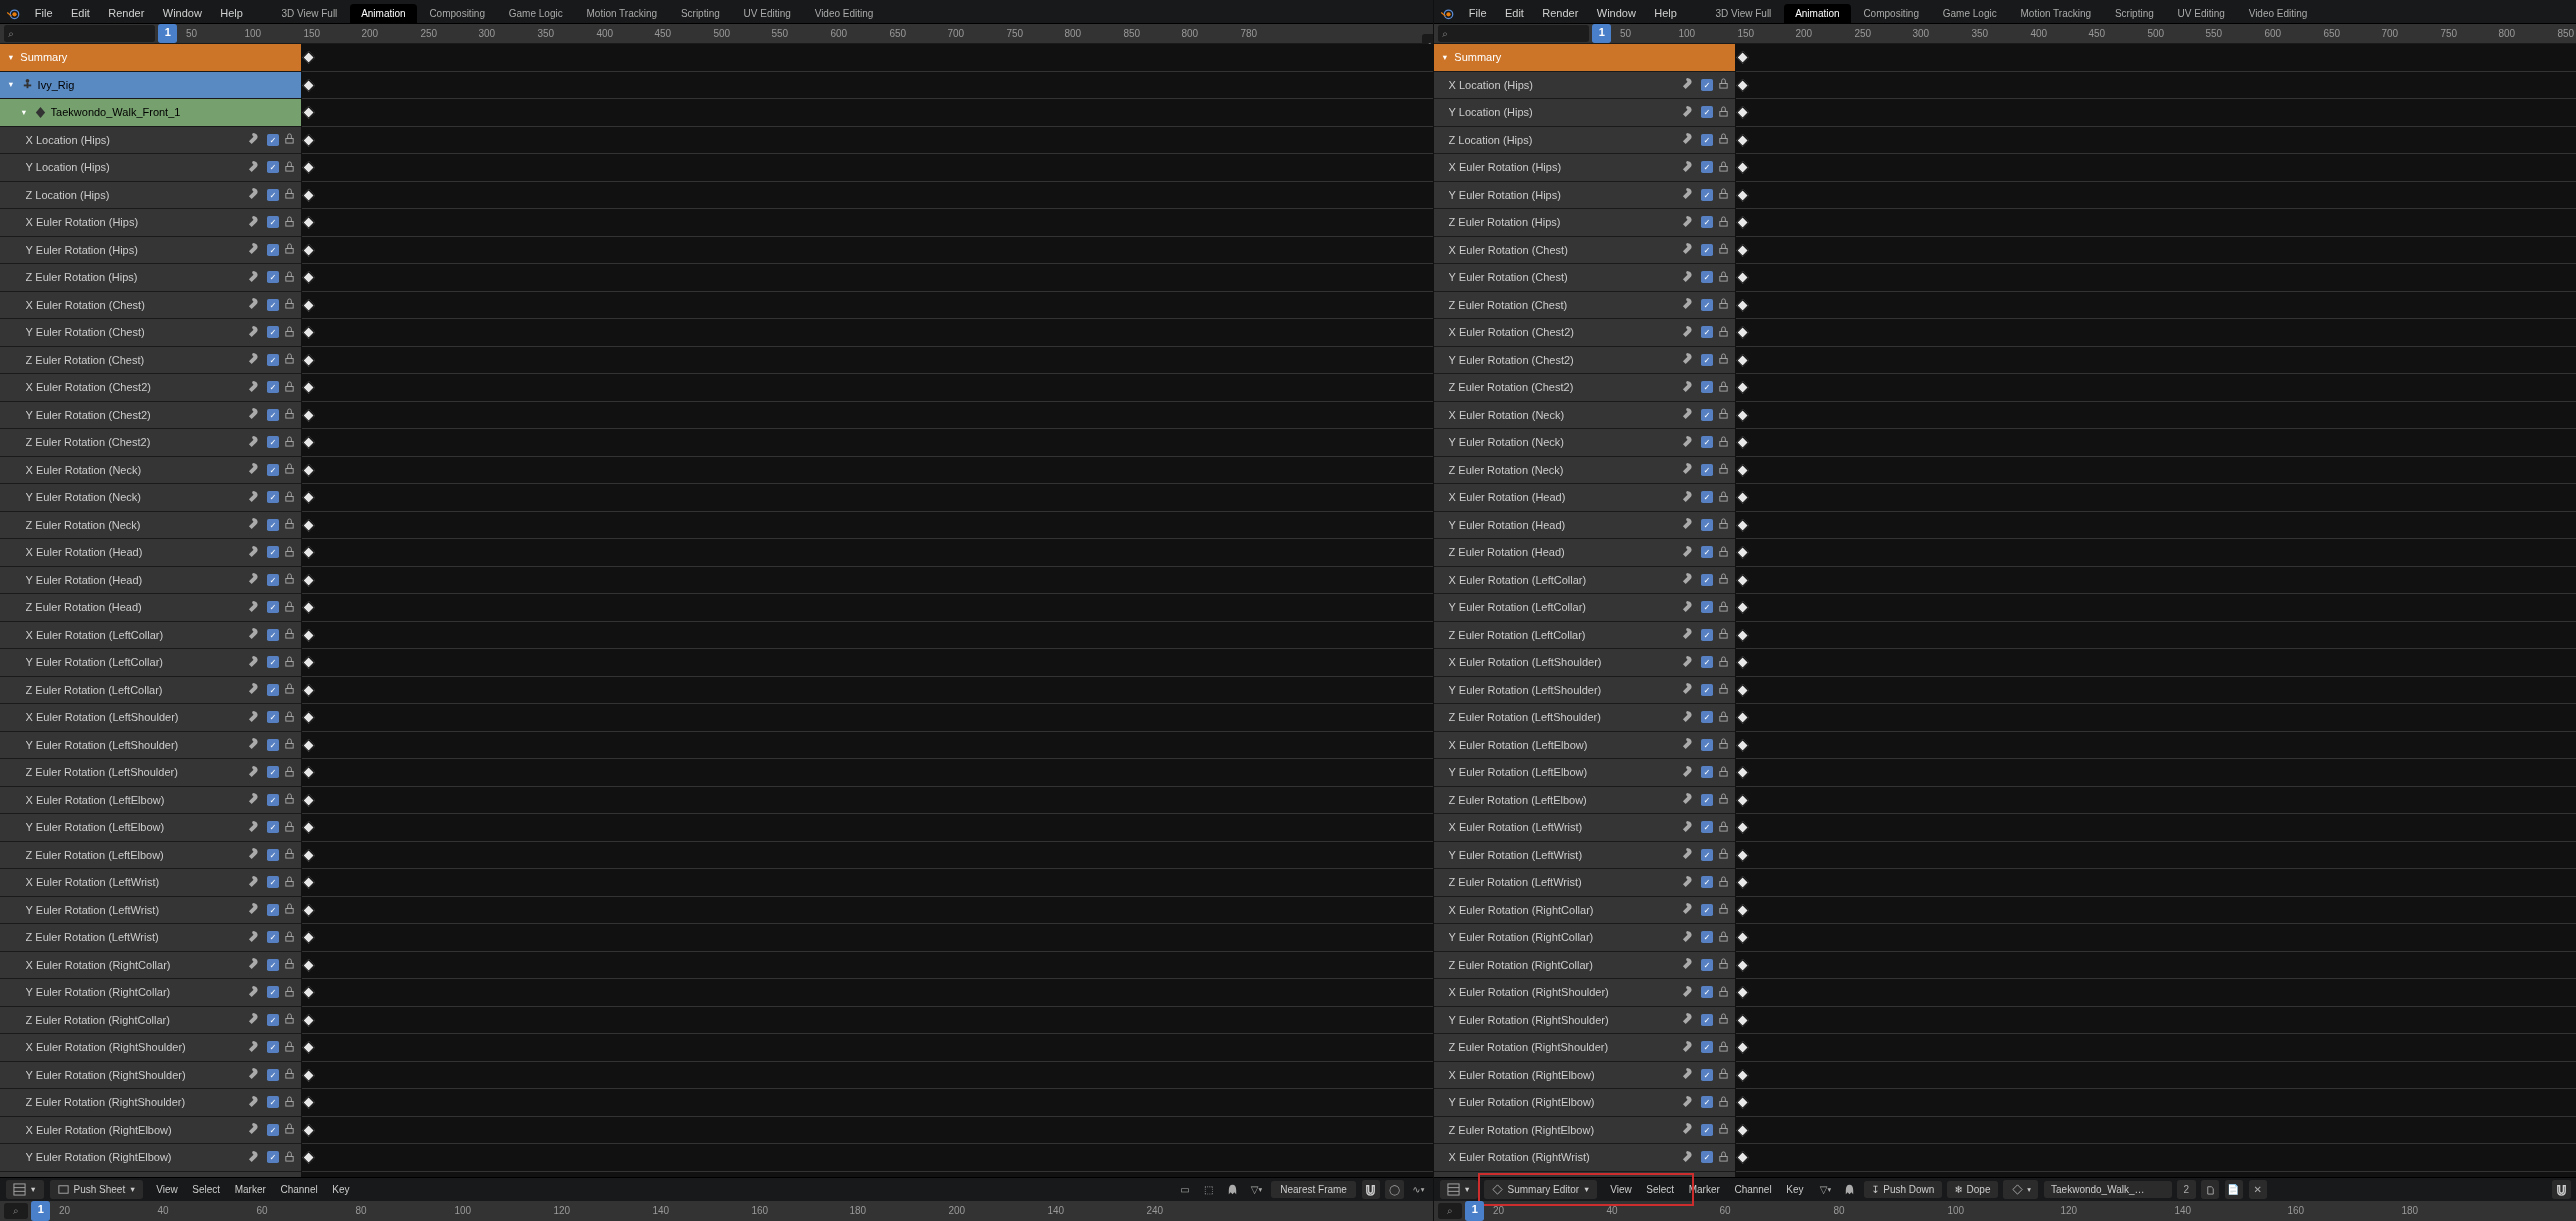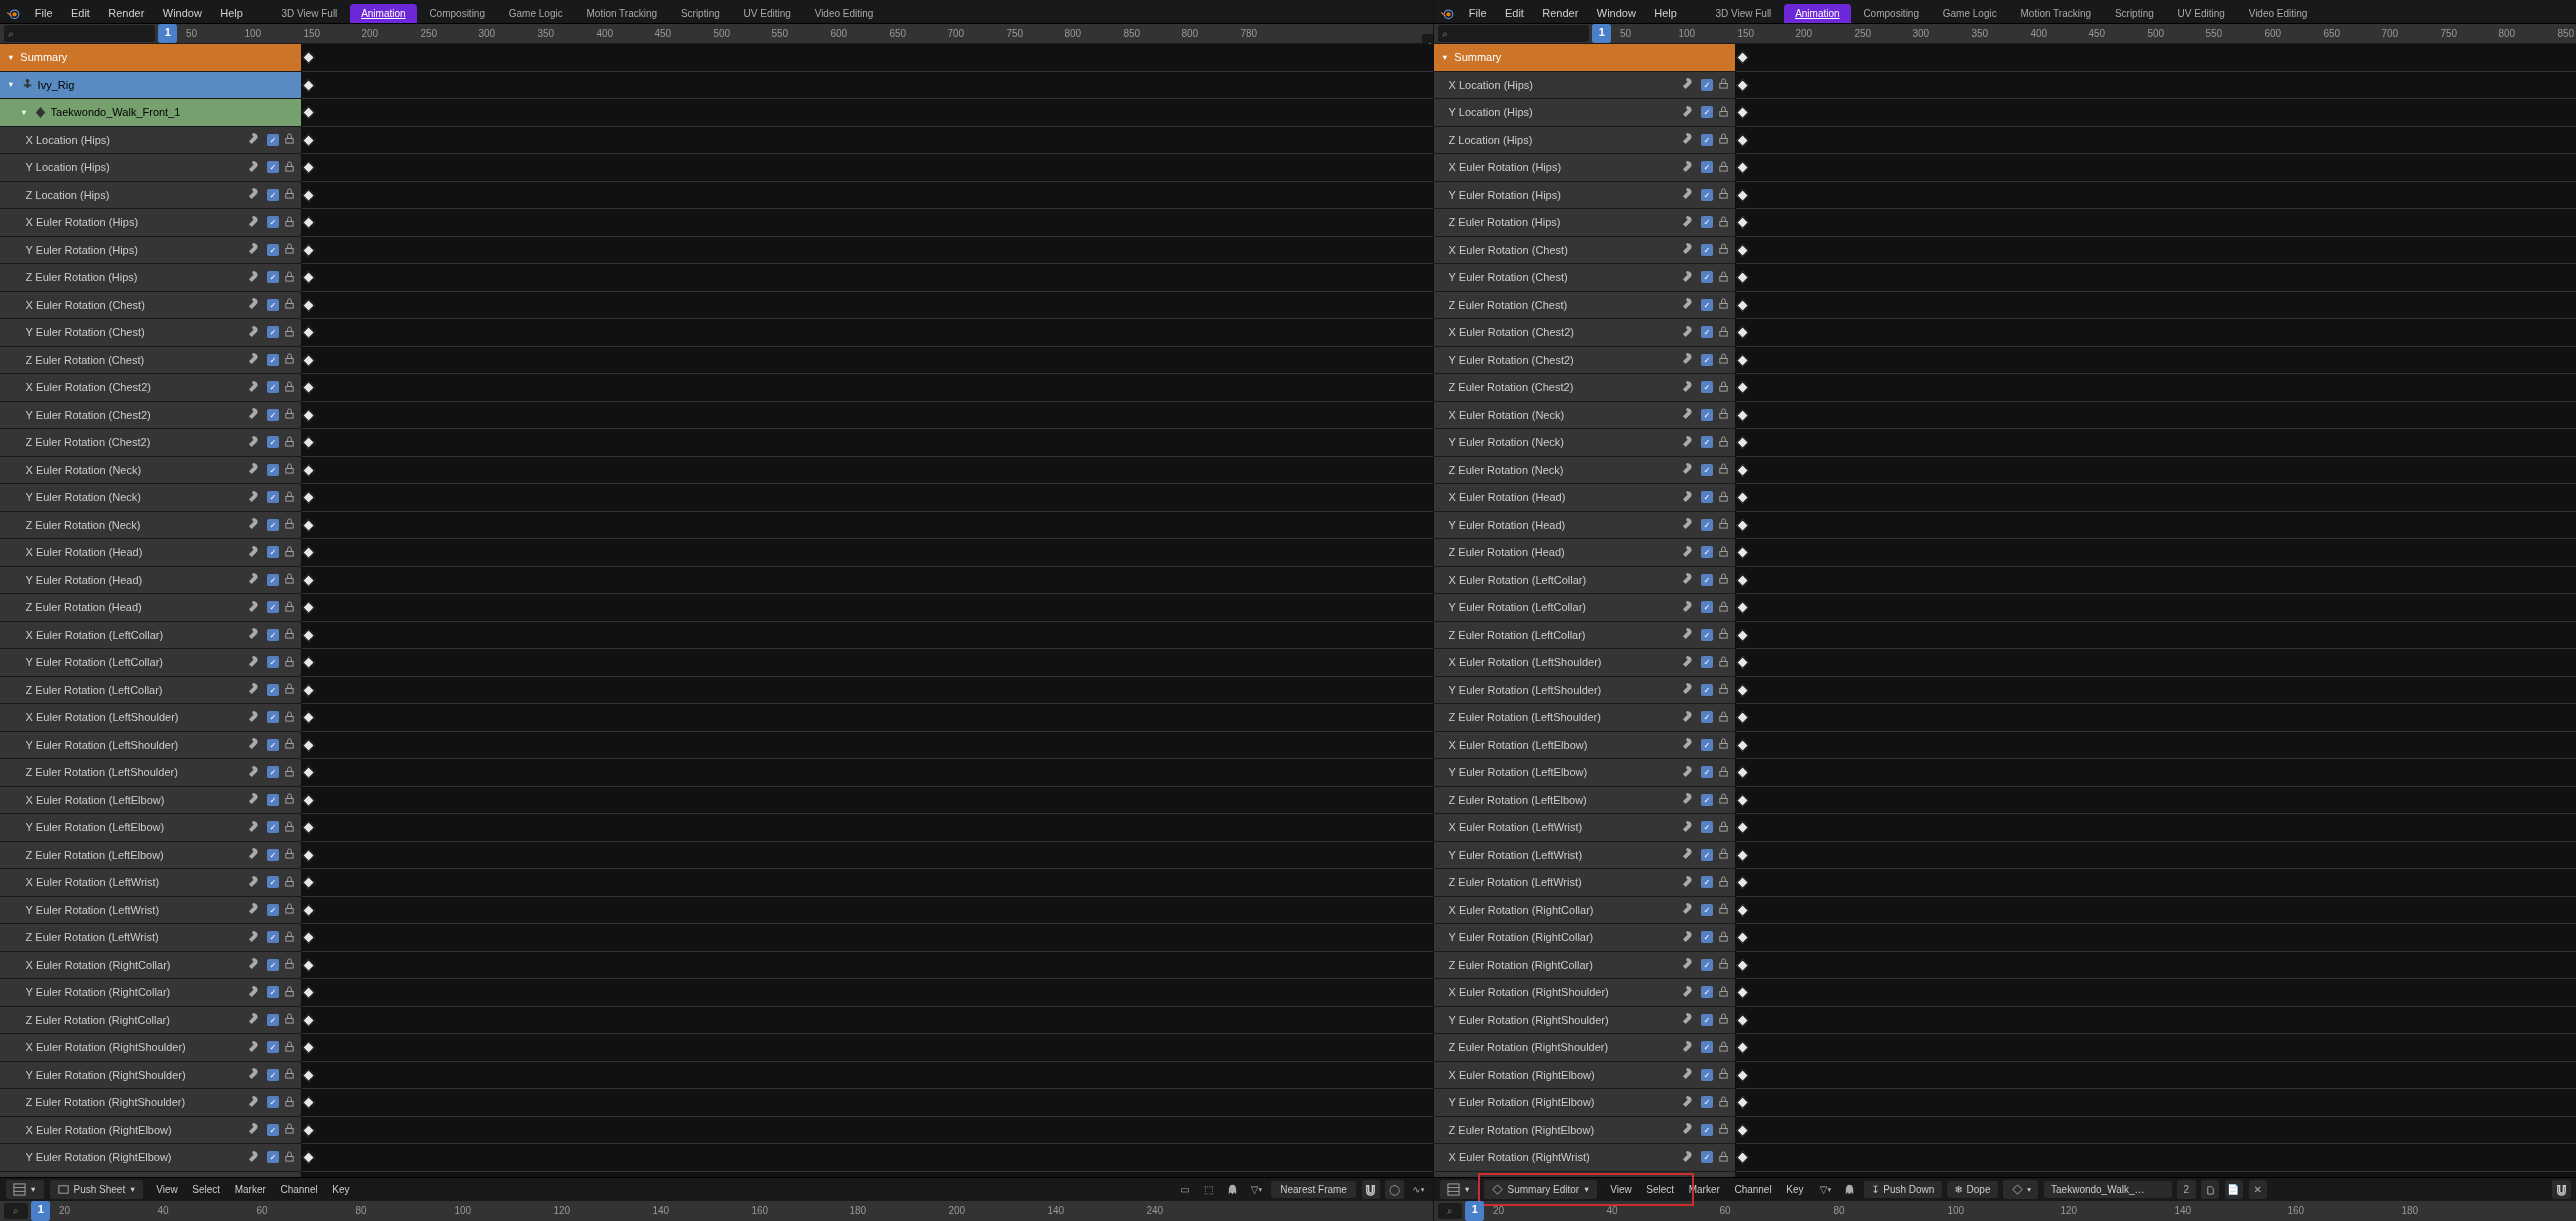--- a/index.html
+++ b/index.html
@@ -53,23 +53,22 @@
 }
 .workspace-tab {
   padding: 4.6px 11px 3.7px;
   font-size: 10px;
   color: #aaa;
   border-radius: 3.7px 3.7px 0 0;
   margin-right: 1.8px;
   cursor: pointer;
 }
 .workspace-tab.active {
-  background: #6d28d9;
+  background: #000000;
   color: #fff;
-  text-decoration: underline;
 }
 
 
 .ruler {
   height: 20px;
   background: #333333;
   display: flex;
   align-items: center;
   position: relative;
   border-bottom: 0.9px solid #1a1a1a;

